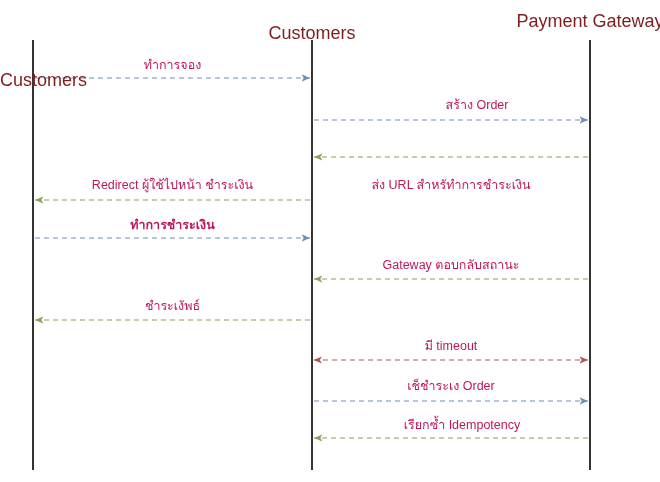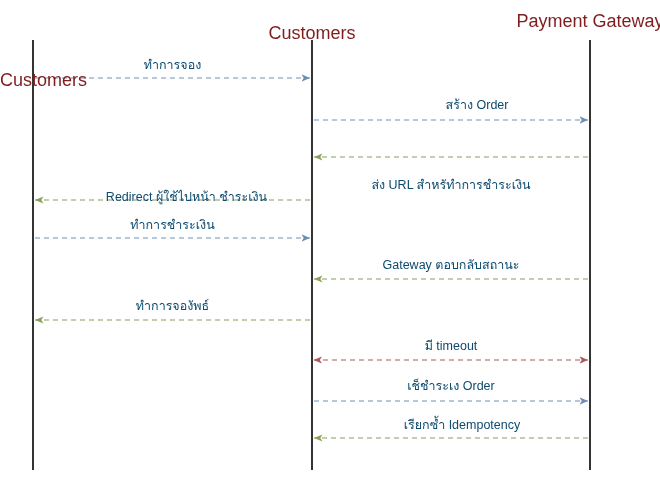--- a/index.html
+++ b/index.html
@@ -33,21 +33,21 @@
     font-size: 18px;
     color: #7f1d1d;
     white-space: nowrap;
     line-height: 14px;
     font-family: "Liberation Sans", "DejaVu Sans", sans-serif;
     text-align: center;
   }
   .msg-label {
     position: absolute;
     font-size: 12.5px;
-    color: #0c4a6e;
+    color: #be185d;
     white-space: nowrap;
     line-height: 15px;
     transform: translateX(-50%);
     font-family: "Liberation Sans", "DejaVu Sans", sans-serif;
   }
 </style>
 </head>
 <body>
 
 <div id="diagram-root">
@@ -86,21 +86,21 @@
       <line x1="314" x2="588" y1="401" y2="401" stroke="#6e8fb4" stroke-width="1.1" stroke-dasharray="5,4" marker-end="url(#ah-blue-end)"></line>
       <line x1="588" x2="314" y1="438" y2="438" stroke="#87a05a" stroke-width="1.1" stroke-dasharray="5,4" marker-end="url(#ah-green-end)"></line>
     </svg>
   <div id="labels-layer">
       <div class="participant-label" style="top: 26px; left: 0px; margin-top: 47px;">Customers</div>
       <div class="participant-label" style="top: 26px; left: 312px; transform: translateX(-50%);">Customers</div>
       <div class="participant-label" style="top: 14px; left: 590px; transform: translateX(-50%);">Payment Gateway</div>
       <div class="msg-label" style="left: 172.5px; top: 58px;">ทำการจอง</div>
       <div class="msg-label" style="left: 477px; top: 98px;">สร้าง Order</div>
       <div class="msg-label" style="left: 451px; top: 178px;">ส่ง URL สำหรัทำการชำระเงิน</div>
-      <div class="msg-label" style="left: 172.5px; top: 190px; margin-left: 14px;">Redirect ผู้ใช้ไปหน้า ชำระเงิน</div>
-      <div class="msg-label" style="left: 172.5px; top: 218px;">ทำการชำระเงิน</div>
+      <div class="msg-label" style="left: 172.5px; top: 178px;">Redirect ผู้ใช้ไปหน้า ชำระเงิน</div>
+      <div class="msg-label" style="left: 172.5px; top: 218px; font-weight: bold;">ทำการชำระเงิน</div>
       <div class="msg-label" style="left: 451px; top: 258px;">Gateway ตอบกลับสถานะ</div>
-      <div class="msg-label" style="left: 172.5px; top: 299px;">ทำการจองัพธ์</div>
+      <div class="msg-label" style="left: 172.5px; top: 299px;">ชำระเงัพธ์</div>
       <div class="msg-label" style="left: 451px; top: 339px;">มี timeout</div>
       <div class="msg-label" style="left: 451px; top: 379px;">เช็ชำระเง Order</div>
       <div class="msg-label" style="left: 462px; top: 418px;">เรียกซ้ำ Idempotency</div>
     </div>
 </div>
 
 </body></html>

